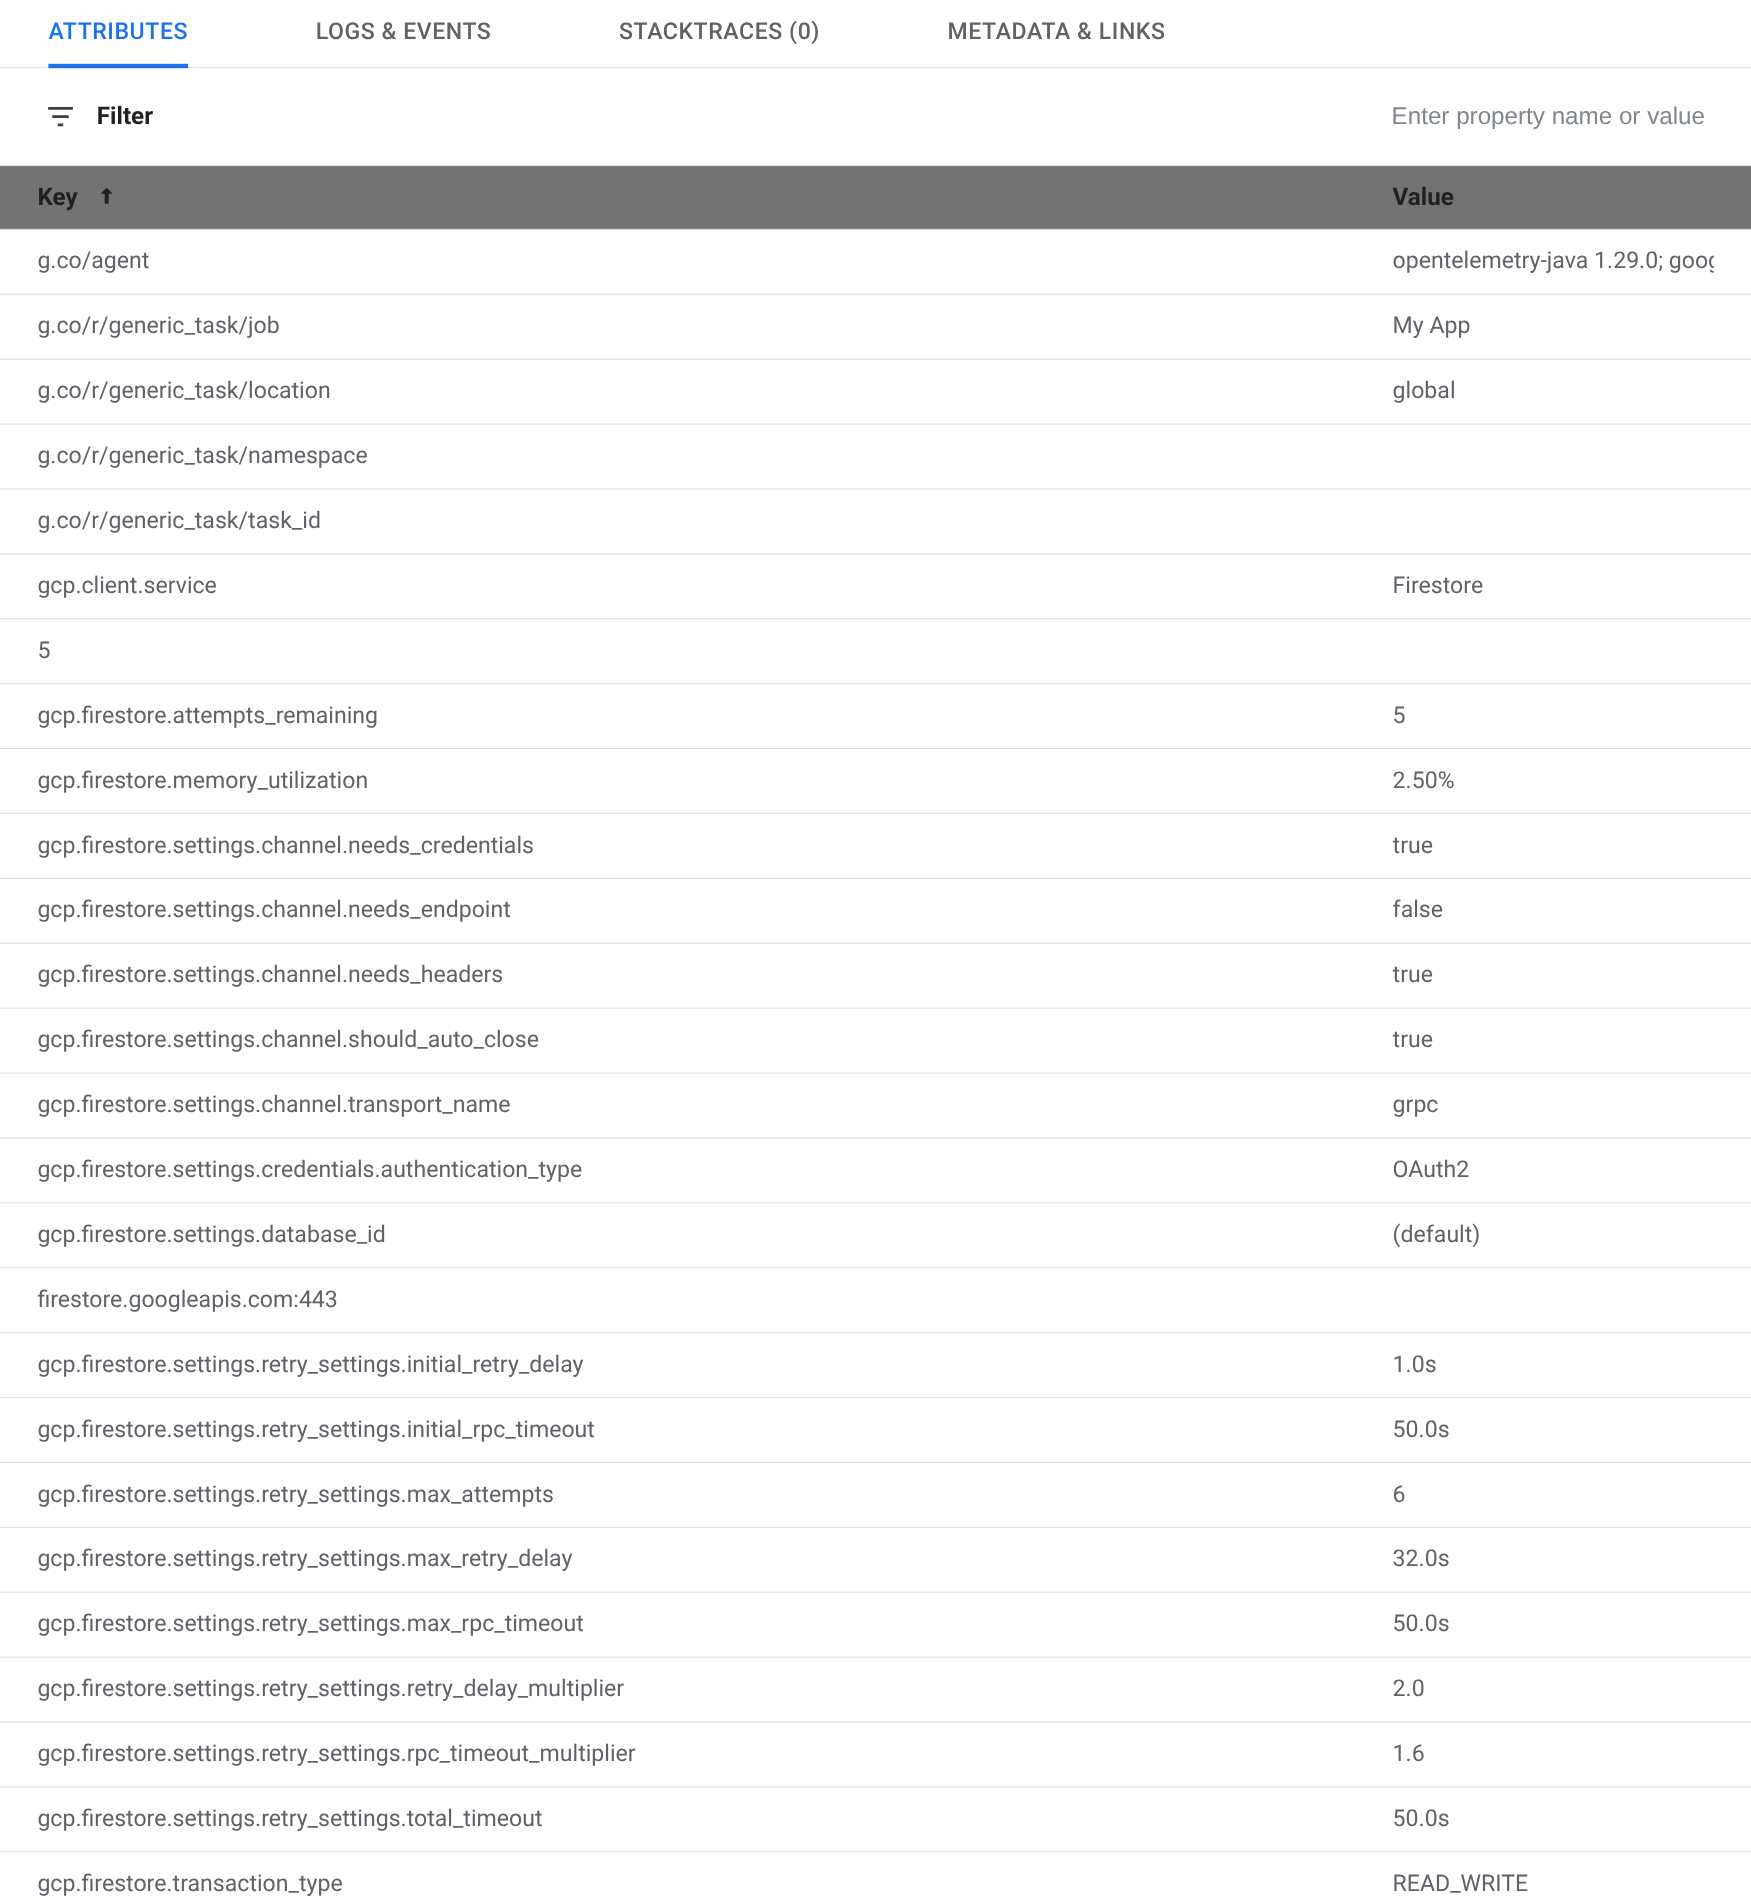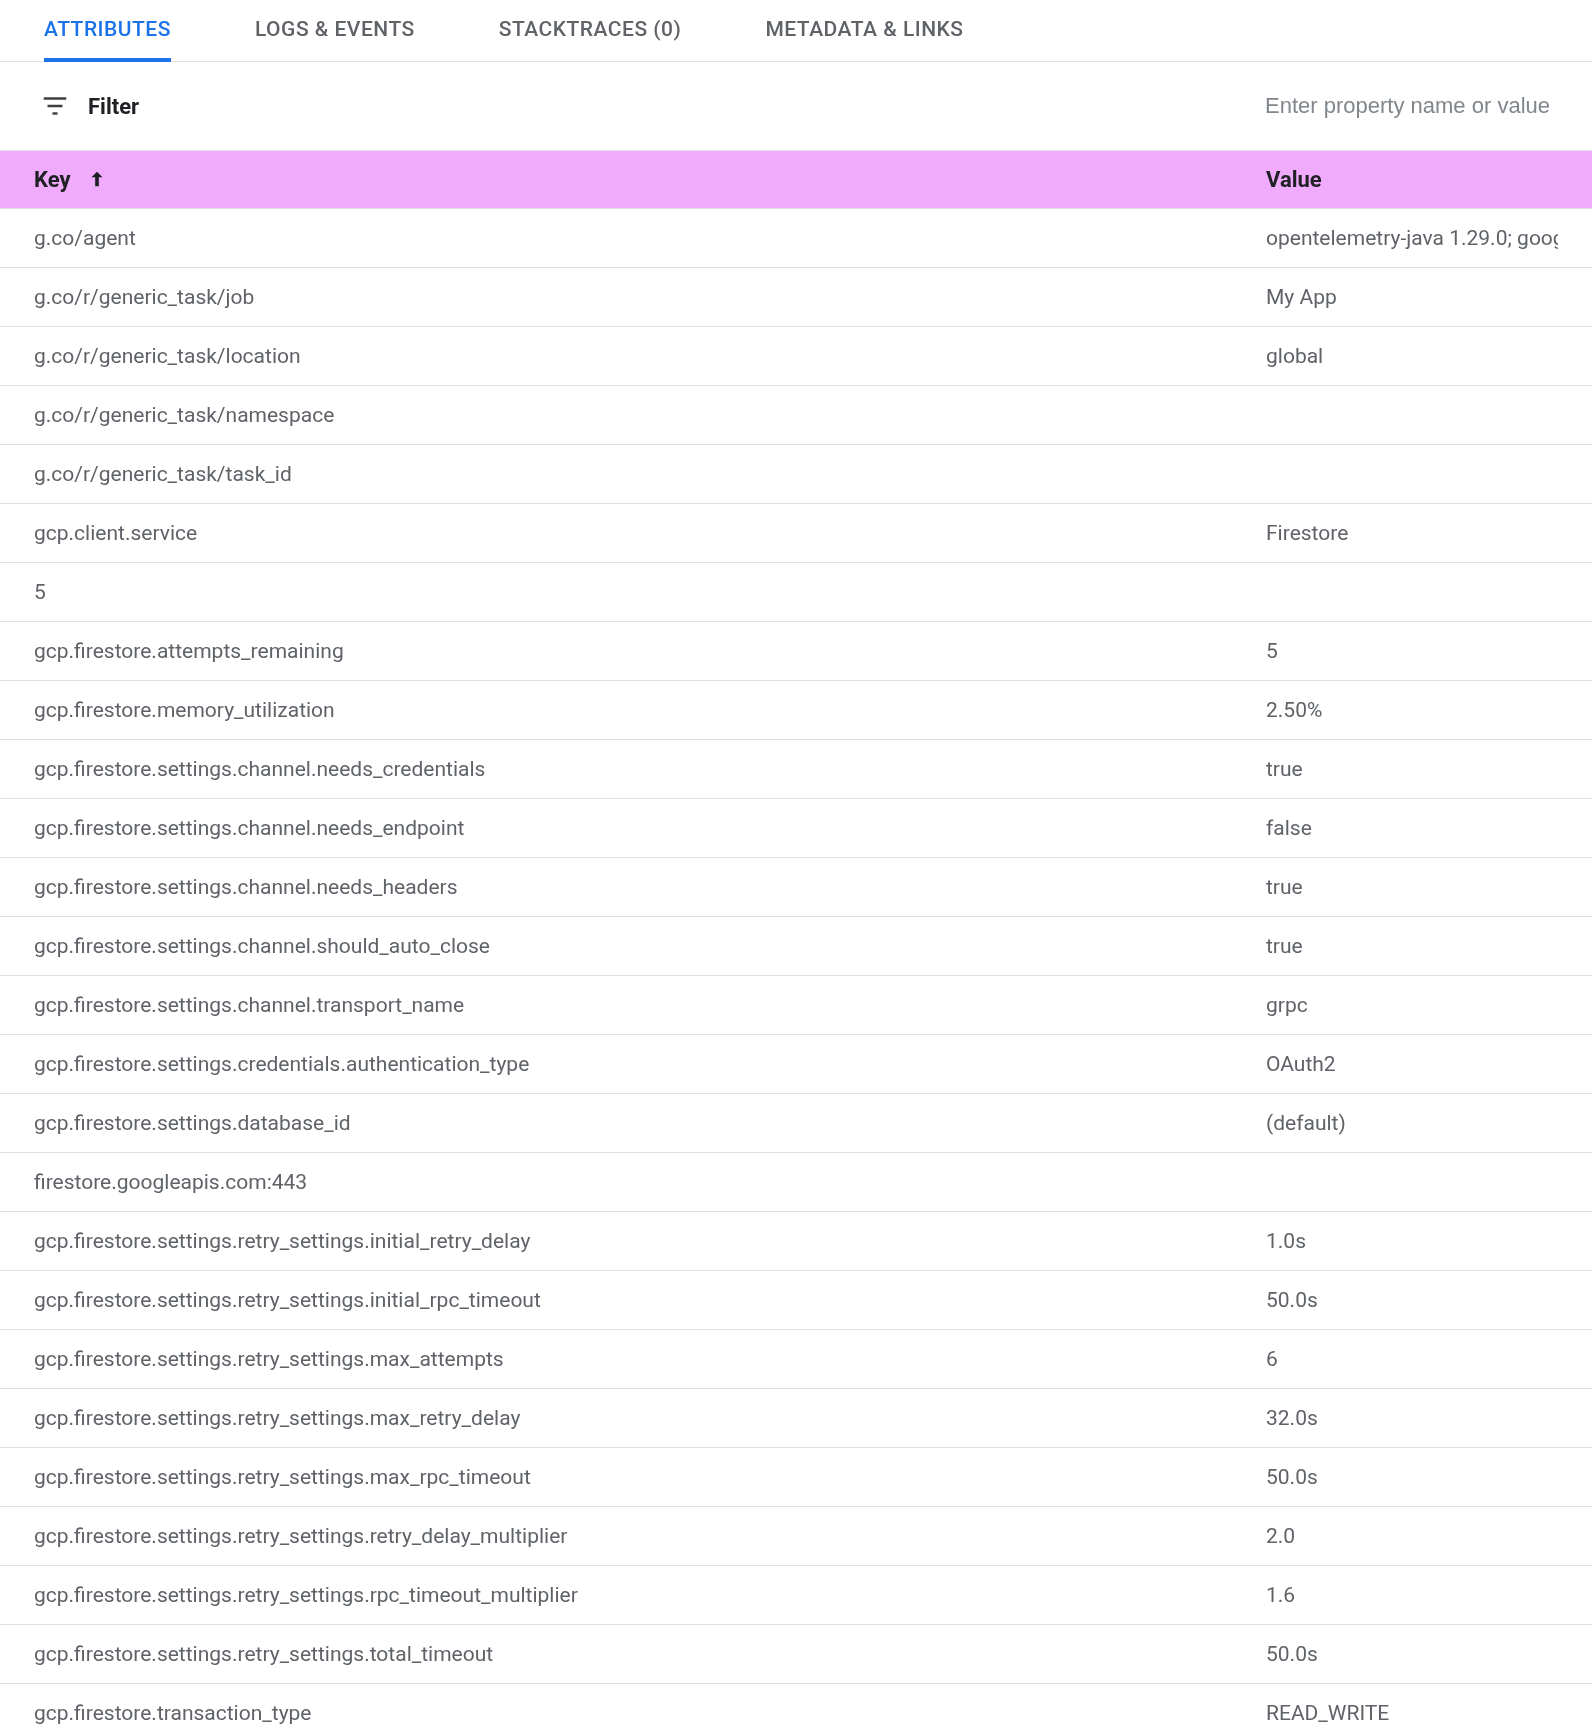--- a/index.html
+++ b/index.html
@@ -12,21 +12,21 @@
     font-size: 21px;
   }
   .page {
     width: 1592px;
   }
 
   
   .tabs {
     display: flex;
     align-items: center;
-    gap: 84px;
+    gap: 116px;
     padding: 0 44px;
     border-bottom: 1px solid #e0e0e0;
     height: 62px;
   }
   .tab {
     font-weight: 500;
     font-size: 21px;
     letter-spacing: 0.5px;
     color: #5f6368;
     height: 62px;
@@ -83,21 +83,21 @@
   }
   .row {
     display: grid;
     grid-template-columns: 1232px 1fr;
     align-items: center;
     height: 59px;
     padding: 0 34px;
     border-bottom: 1px solid #e0e0e0;
   }
   .row.header {
-    background: #f0abfc;
+    background: #737373;
     font-weight: 700;
     font-size: 22px;
     color: #202124;
     border-top: 1px solid #e0e0e0;
   }
   .row .cell {
     white-space: nowrap;
     overflow: hidden;
     text-overflow: clip;
     color: #5f6368;

